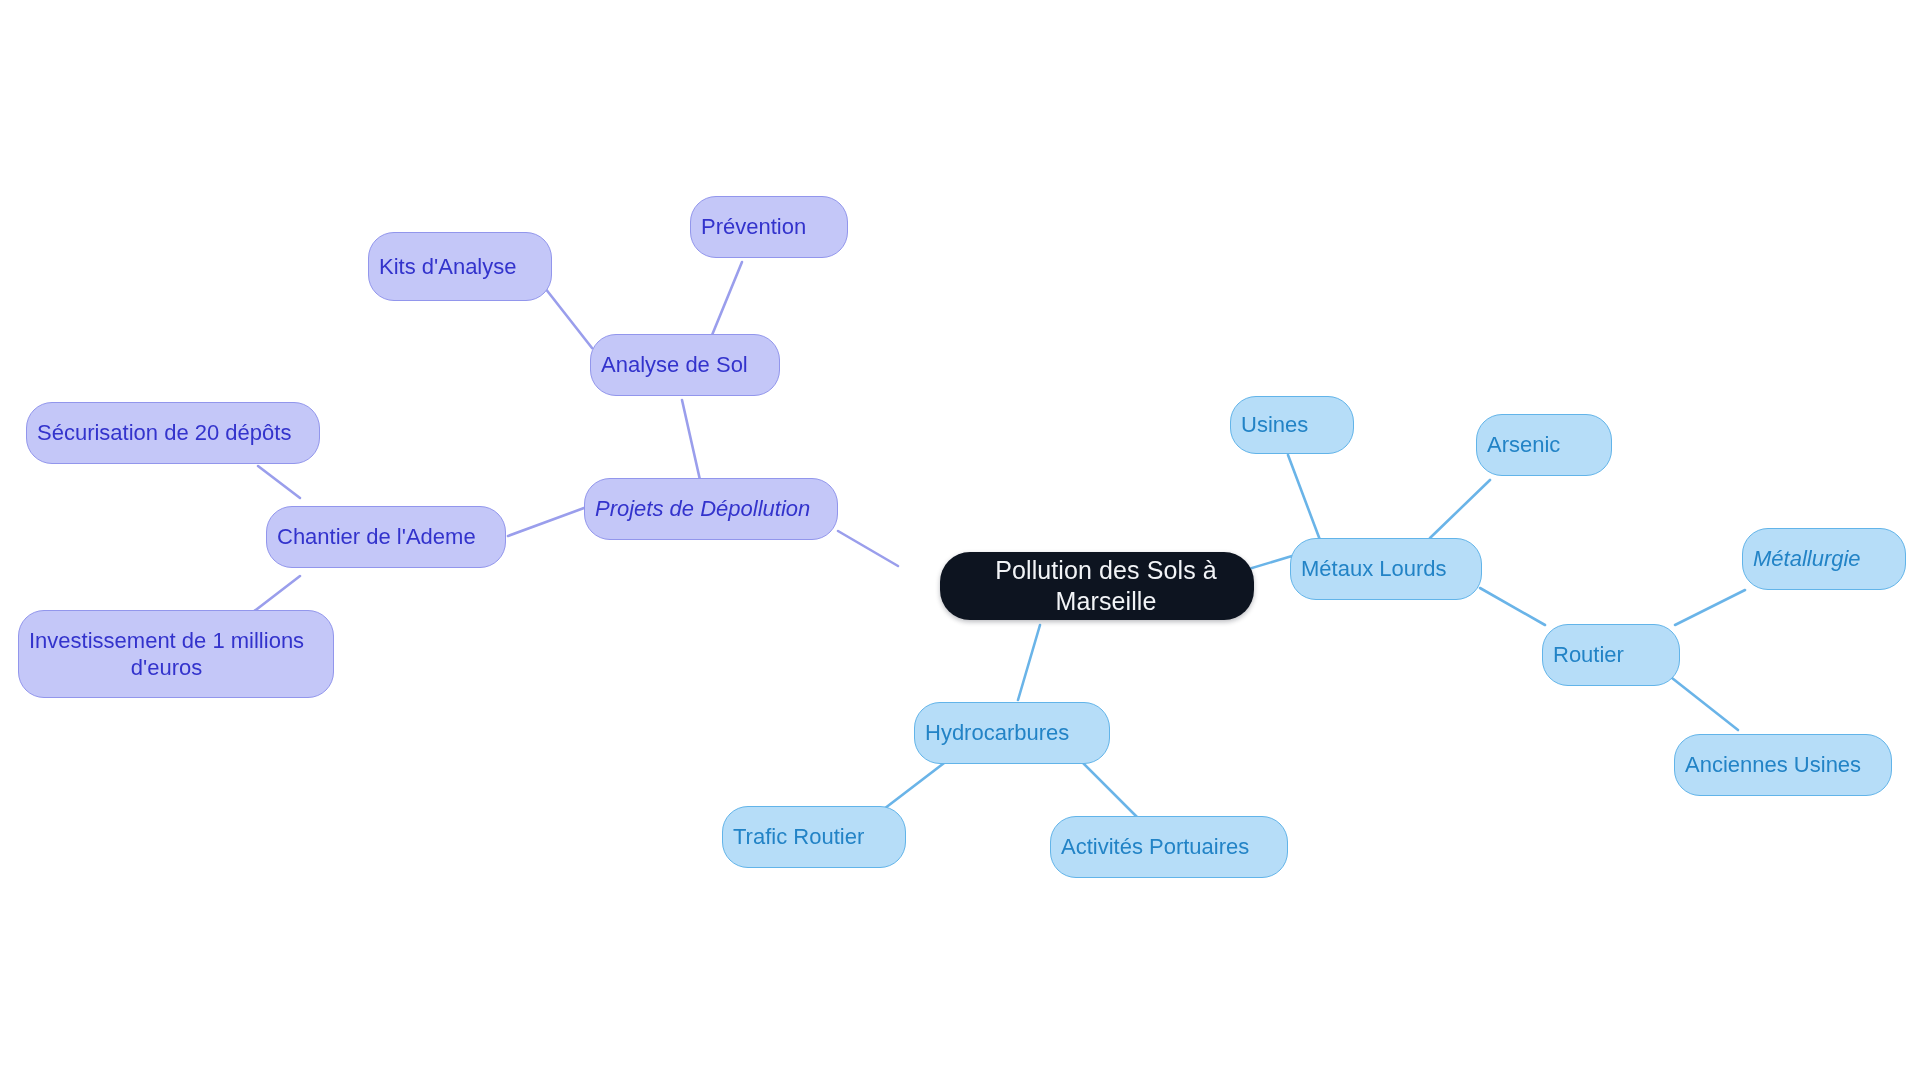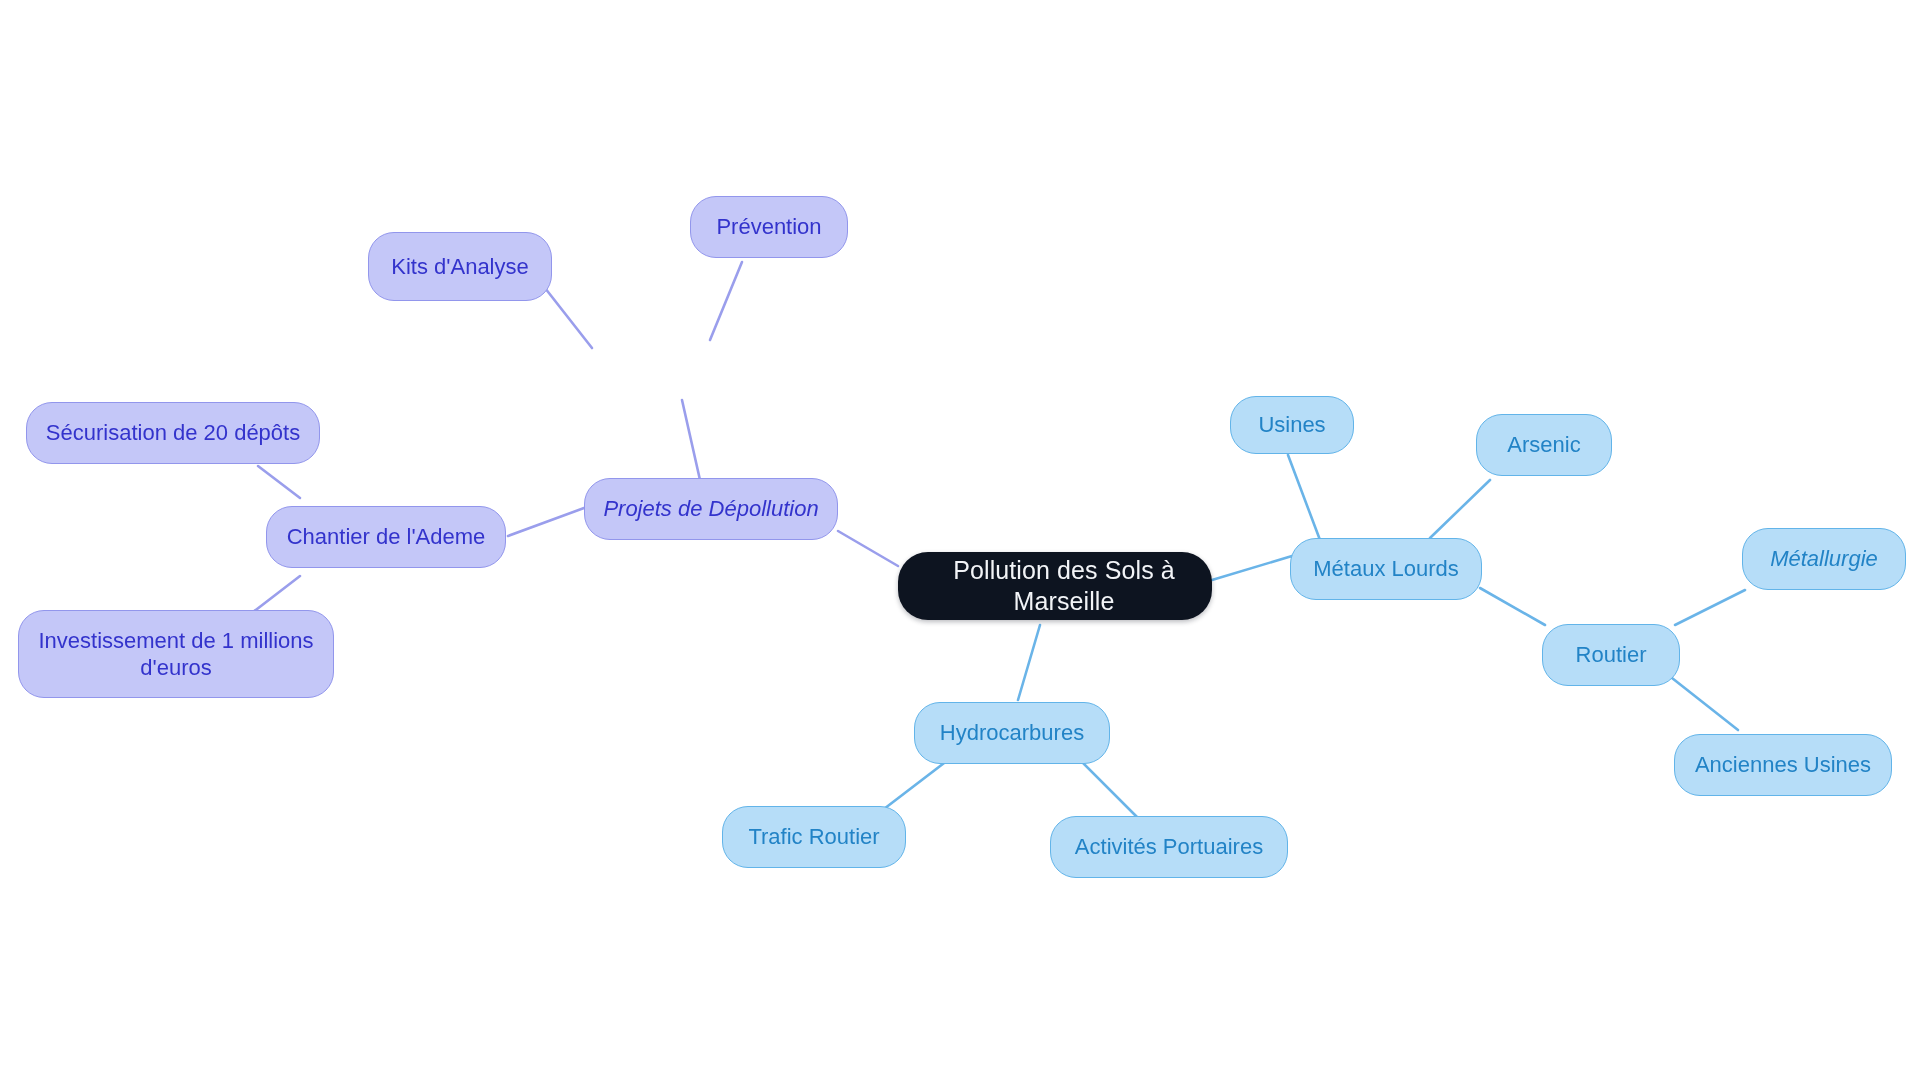--- a/index.html
+++ b/index.html
@@ -26,21 +26,20 @@
     top: 0;
     width: 1920px;
     height: 1083px;
     pointer-events: none;
   }
   .node {
     position: absolute;
     box-sizing: border-box;
     display: flex;
     align-items: center;
-    justify-content: center;
     text-align: center;
     border-radius: 26px;
     border-style: solid;
     border-width: 1.5px;
     line-height: 1.25;
     padding: 4px 10px;
     white-space: pre-line;
     user-select: none;
   }
   .node.root {
@@ -89,28 +88,31 @@
       <line x1="1430" y1="538" x2="1490" y2="480" stroke="#6ab4e8"></line>
       <line x1="1480" y1="588" x2="1545" y2="625" stroke="#6ab4e8"></line>
       <line x1="1675" y1="625" x2="1745" y2="590" stroke="#6ab4e8"></line>
       <line x1="1672" y1="678" x2="1738" y2="730" stroke="#6ab4e8"></line>
       <line x1="1040" y1="625" x2="1018" y2="700" stroke="#6ab4e8"></line>
       <line x1="948" y1="760" x2="880" y2="812" stroke="#6ab4e8"></line>
       <line x1="1080" y1="760" x2="1140" y2="820" stroke="#6ab4e8"></line>
     </g>
   </svg>
 
-  <div class="node root" style="left:898px; top:552px; width:314px; height:68px;padding-left:28px;">
+  <div class="node root" style="left:940px; top:552px; width:314px; height:68px;padding-left:28px;">
     <span>Pollution des Sols à Marseille</span>
   </div>
 
   <div class="node purple branch" style="left:584px; top:478px; width:254px; height:62px;font-style:italic;">
     <span>Projets de Dépollution</span>
   </div>
 
+  <div class="node purple" style="left:590px; top:334px; width:190px; height:62px;">
+    <span>Analyse de Sol</span>
+  </div>
 
   <div class="node purple" style="left:368px; top:232px; width:184px; height:69px;">
     <span>Kits d'Analyse</span>
   </div>
 
   <div class="node purple" style="left:690px; top:196px; width:158px; height:62px;">
     <span>Prévention</span>
   </div>
 
   <div class="node purple" style="left:266px; top:506px; width:240px; height:62px;">

